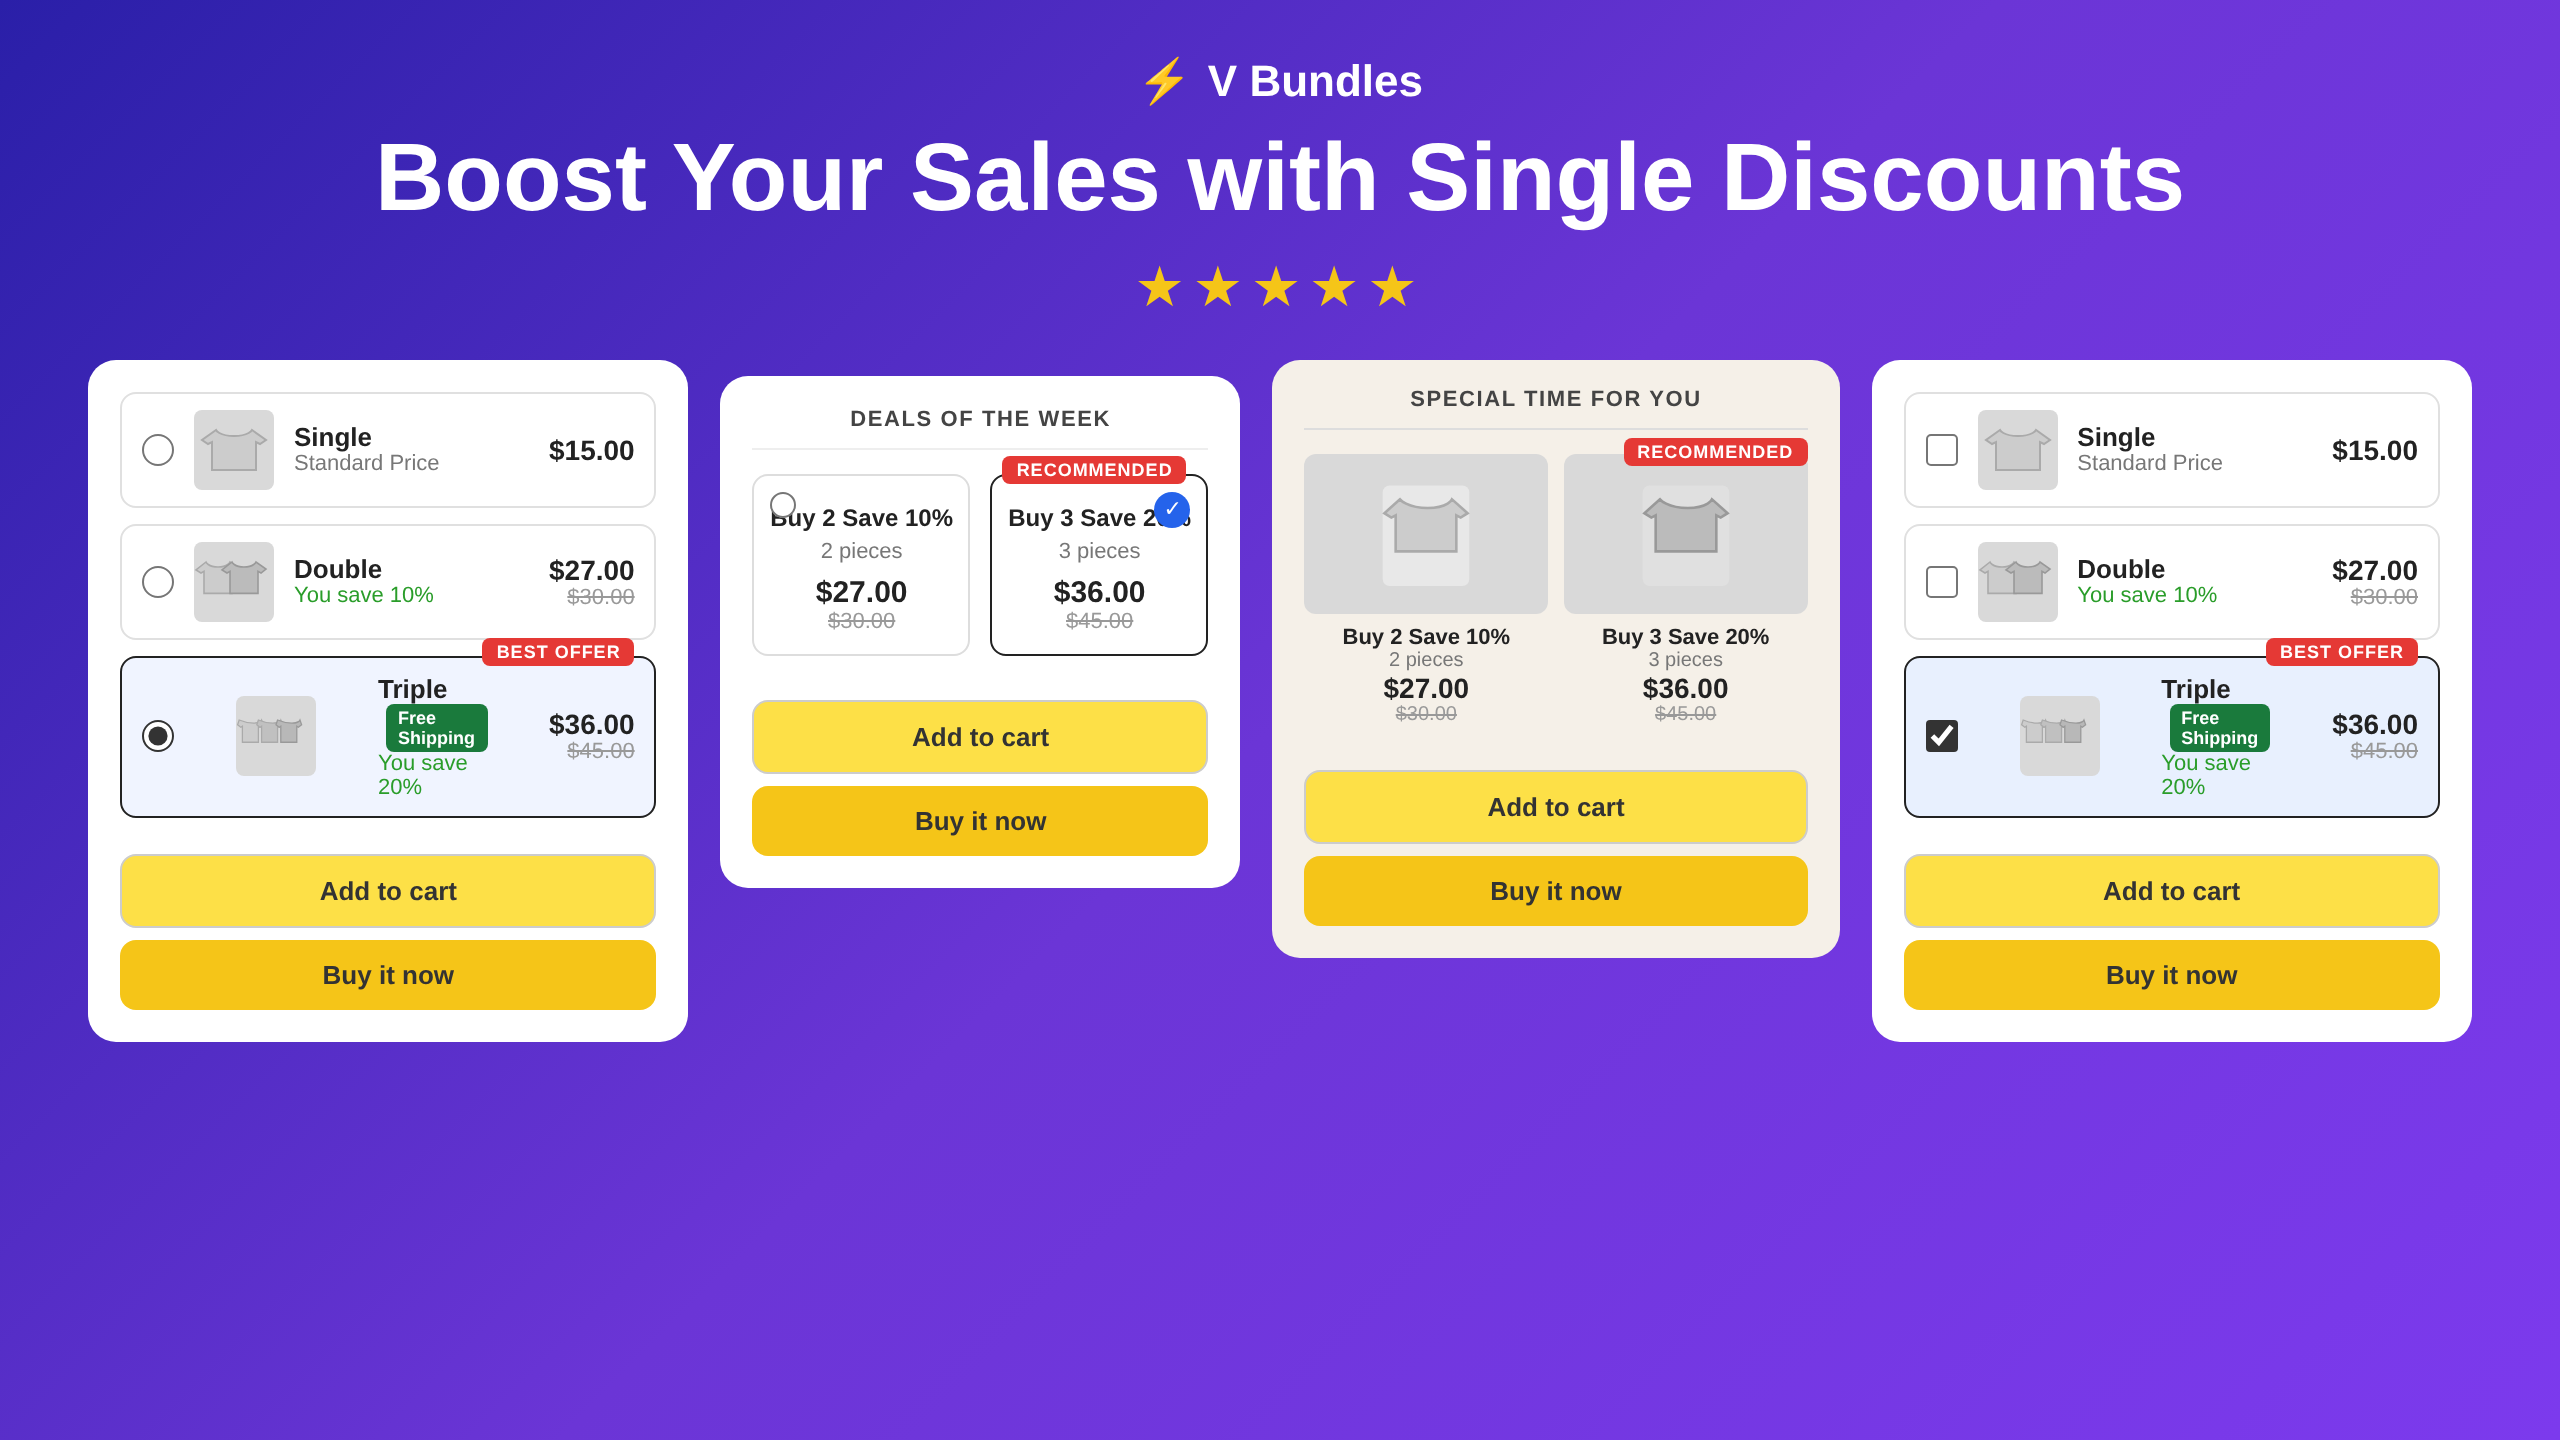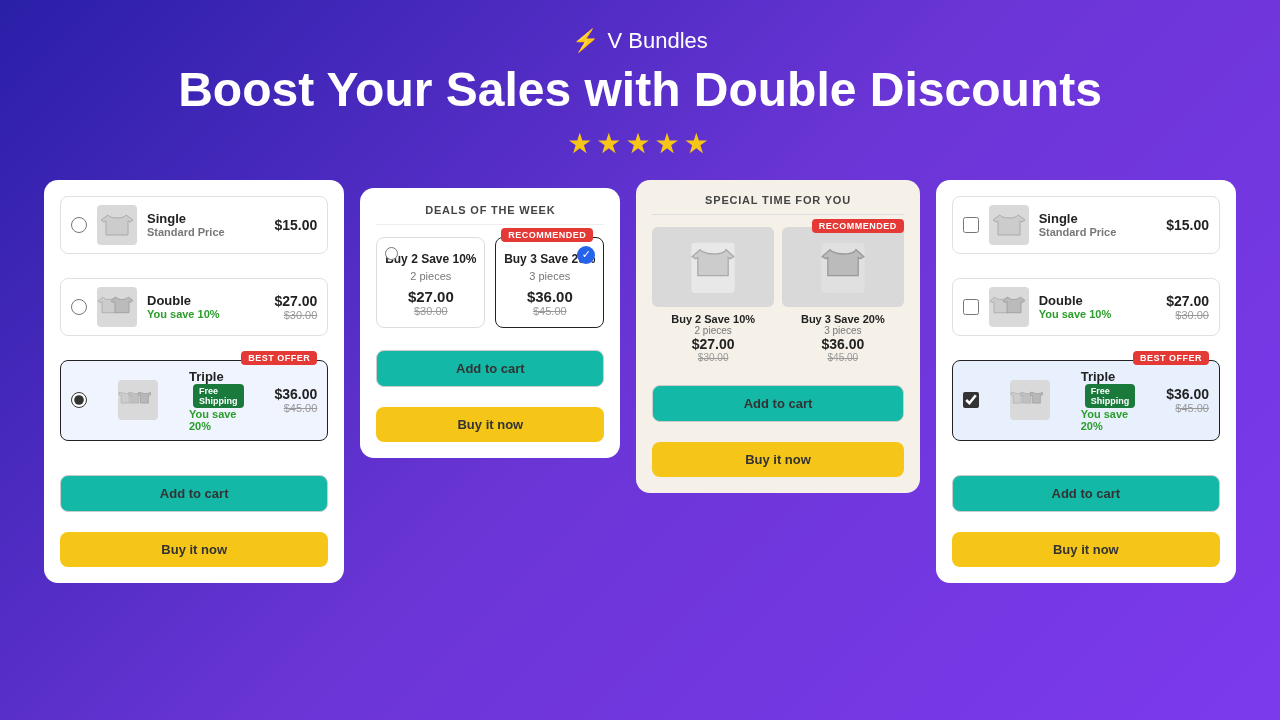--- a/index.html
+++ b/index.html
@@ -27,21 +27,21 @@
       gap: 8px;
       margin-bottom: 10px;
     }
     .logo-icon {
       color: #fff;
       font-size: 22px;
     }
     .logo-text {
       color: #fff;
       font-size: 22px;
-      font-weight: 400;
+      font-weight: 700;
     }
     .headline {
       color: #fff;
       font-size: 48px;
       font-weight: 900;
       text-align: center;
       line-height: 1.1;
       margin-bottom: 10px;
     }
     .stars {
@@ -85,21 +85,21 @@
     }
 
     
     .option-row {
       display: flex;
       align-items: center;
       gap: 10px;
       padding: 8px 10px;
       border: 1.5px solid #e0e0e0;
       border-radius: 8px;
-      margin-bottom: 24px;
+      margin-bottom: 8px;
       position: relative;
       cursor: pointer;
     }
     .option-row.selected {
       border-color: #333;
       background: #f0f4ff;
       gap: 31px;
     }
     .option-row input[type="radio"],
     .option-row input[type="checkbox"] {
@@ -123,21 +123,20 @@
       flex: 1;
     }
     .option-name {
       font-size: 13px;
       font-weight: 700;
       color: #222;
     }
     .option-sub {
       font-size: 11px;
       color: #777;
-      font-weight: bold;
     }
     .option-sub.green {
       color: #2a9d2a;
     }
     .option-price {
       text-align: right;
     }
     .price-main {
       font-size: 14px;
       font-weight: 700;
@@ -181,28 +180,28 @@
       border-radius: 4px;
       margin-left: 4px;
       vertical-align: middle;
     }
 
     
     .btn-add-cart {
       width: 100%;
       padding: 10px;
       border: 1.5px solid #ccc;
-      background: #14b8a6;
+      background: #fde047;
       border-radius: 8px;
       font-size: 13px;
       font-weight: 600;
       color: #333;
       cursor: pointer;
       margin-top: 10px;
-      margin-bottom: 20px;
+      margin-bottom: 6px;
     }
     .btn-buy-now {
       width: 100%;
       padding: 10px;
       background: #f5c518;
       border: none;
       border-radius: 8px;
       font-size: 13px;
       font-weight: 700;
       color: #333;
@@ -335,21 +334,21 @@
     }
   </style>
 </head>
 <body>
 
 <div class="header">
   <div class="logo-row">
     <span class="logo-icon">⚡</span>
     <span class="logo-text">V Bundles</span>
   </div>
-  <div class="headline">Boost Your Sales with Double Discounts</div>
+  <div class="headline">Boost Your Sales with Single Discounts</div>
   <div class="stars">★★★★★</div>
 </div>
 
 <div class="cards-row">
 
   <div class="card">
 
     
     <div class="option-row">
       <input type="radio" name="c1" style="">

